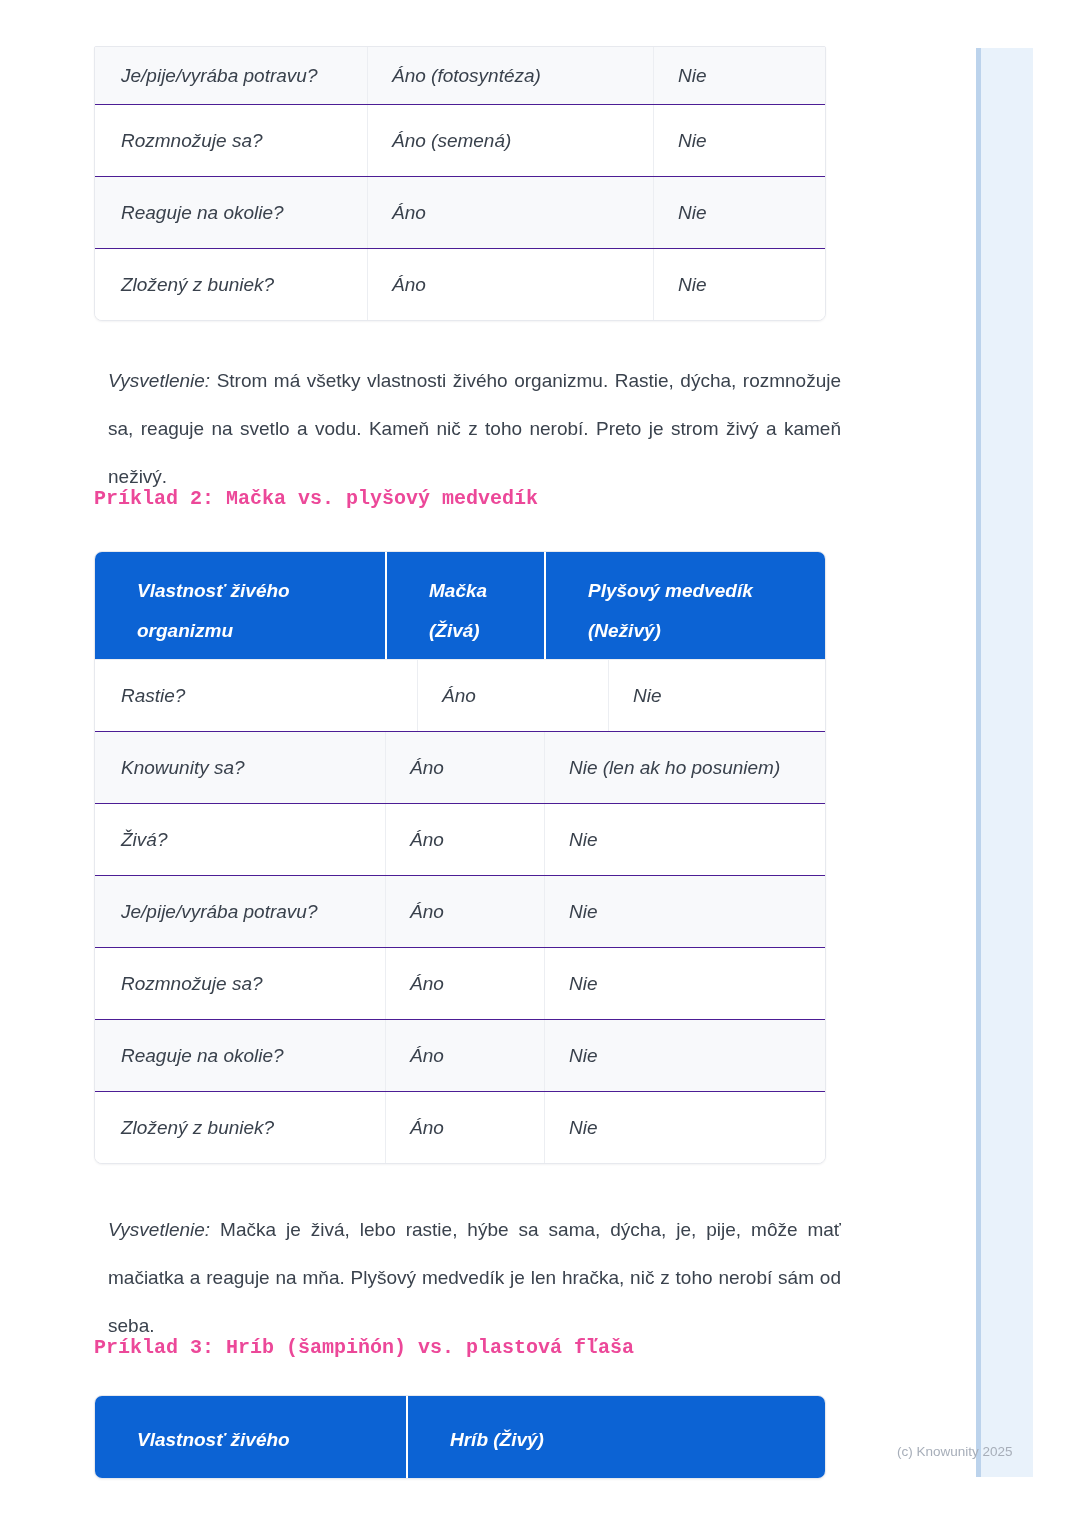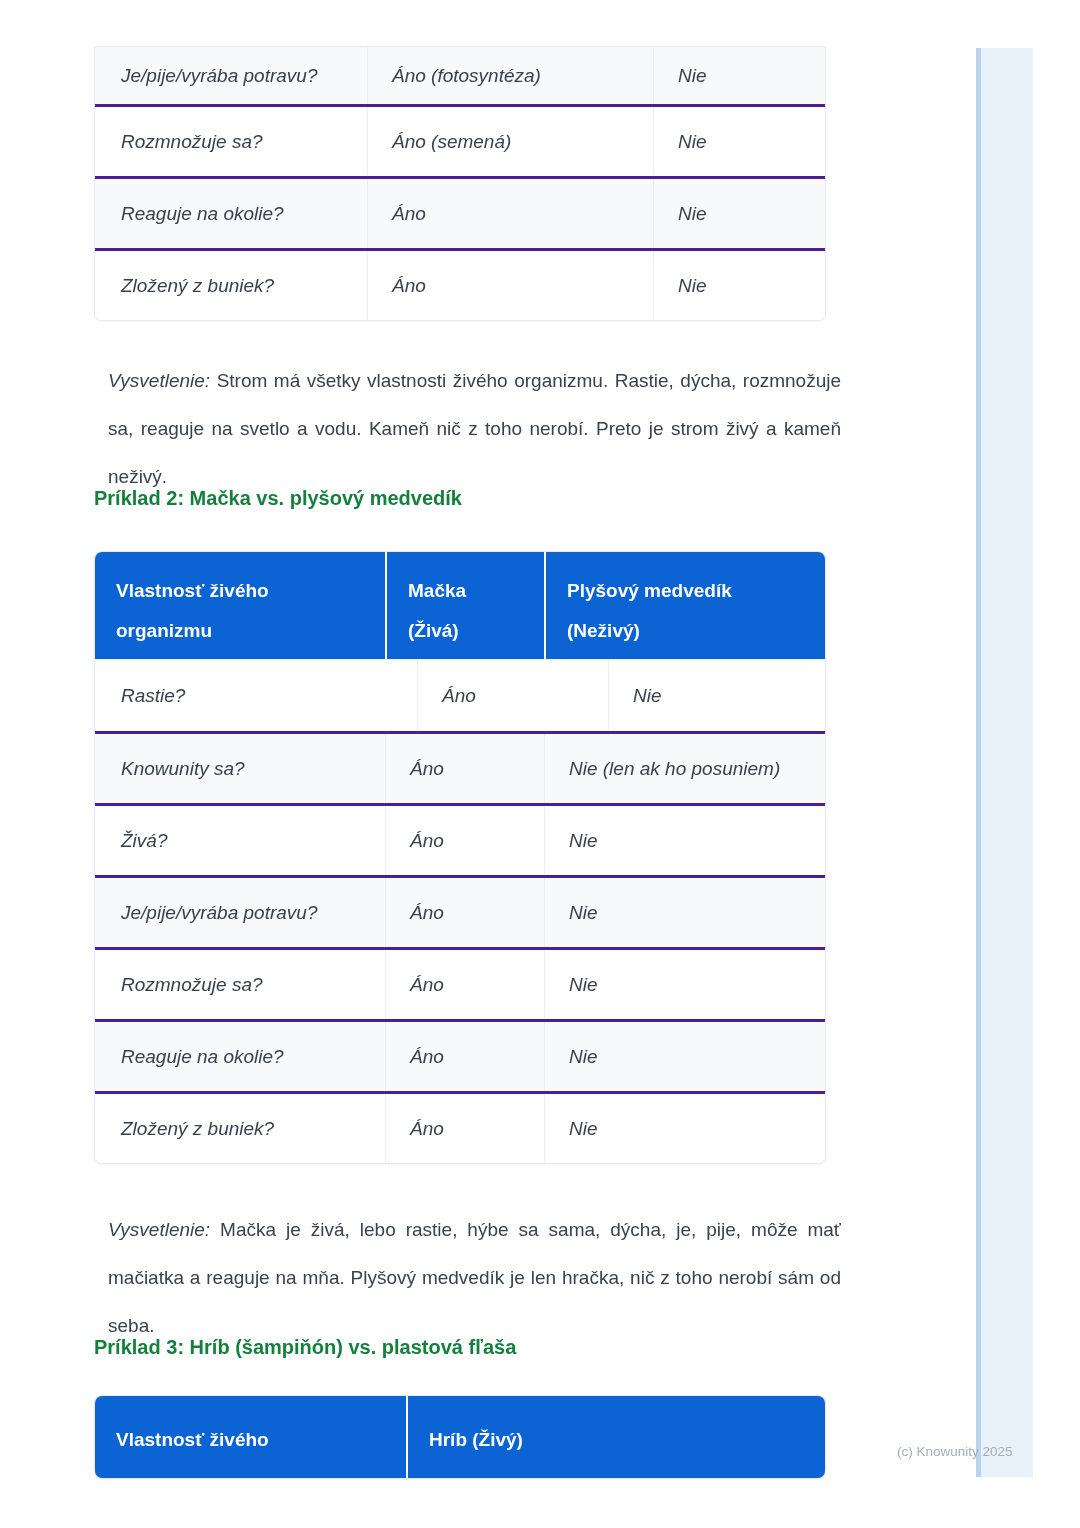--- a/index.html
+++ b/index.html
@@ -53,34 +53,34 @@
   .thead {
     display: grid;
     grid-template-columns: var(--cols);
     background: #0c63d4;
     color: #ffffff;
     font-weight: 700;
     font-size: 19px;
   }
   #table2 .thead { height: 107px; }
   #table3 .thead { height: 82px; }
-  .th { padding: 19px 0 0 21px; line-height: 40px; }
+  .th { padding: 19px 0 0 42px; line-height: 40px; font-style: italic; }
   #table3 .th { padding-top: 24px; }
   .th + .th { border-left: 2px solid #ffffff; }
 
   .trow {
     display: grid;
     grid-template-columns: var(--cols);
     height: 72px;
     background: #ffffff;
     font-style: italic;
   }
   .tbl .trow:nth-child(odd) { background: #f8f9fb; }
   #table1 .trow:first-child { height: 57px; }
-  .trow:not(:first-child) { border-top: 3px solid #4c1d95; }
+  .trow:not(:first-child) { border-top: 1px solid #4c1d95; }
   .thead + .trow { border-top: 1px solid #eceef2; gap: 32px; }
 
   .td {
     display: flex;
     align-items: center;
     padding-left: 26px;
     font-size: 19px;
     color: #39414c;
     white-space: nowrap;
   }
@@ -100,21 +100,22 @@
   #para2 { top: 1206px; }
   .para .lbl { font-style: italic; }
 
   
   .heading {
     position: absolute;
     left: 94px;
     width: 733px;
     font-size: 20px;
     font-weight: 700;
-    color: #15803d;
+    color: #ec4899;
+    font-family: Liberation Mono, monospace;
   }
   #heading2 { top: 487px; }
   #heading3 { top: 1336px; }
 </style>
 </head>
 <body>
 
 <div class="page">
 
   <div class="stripe"></div>

